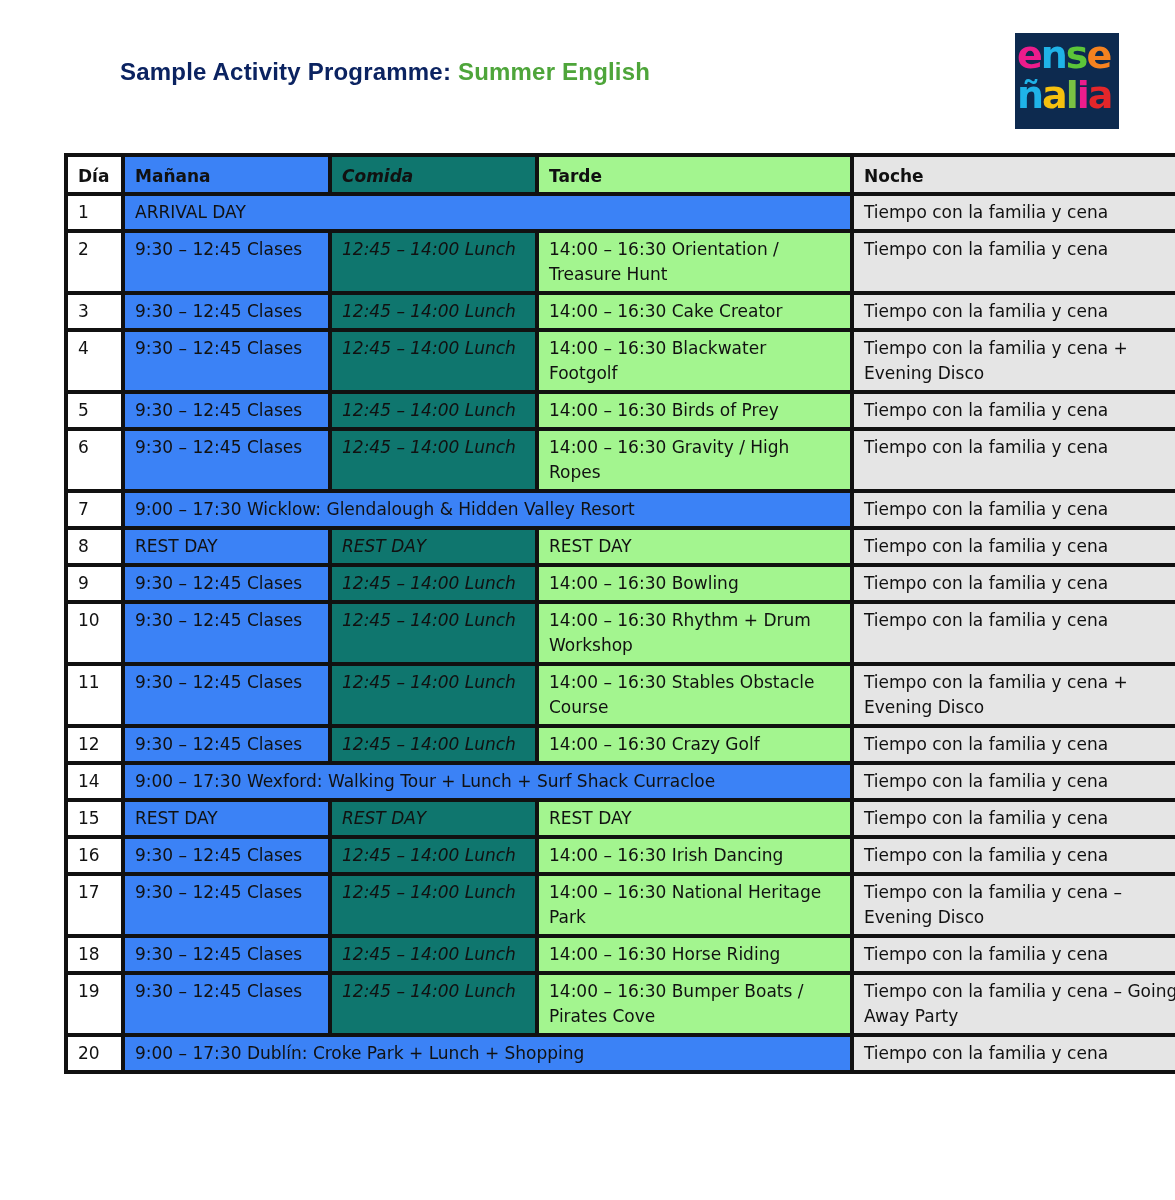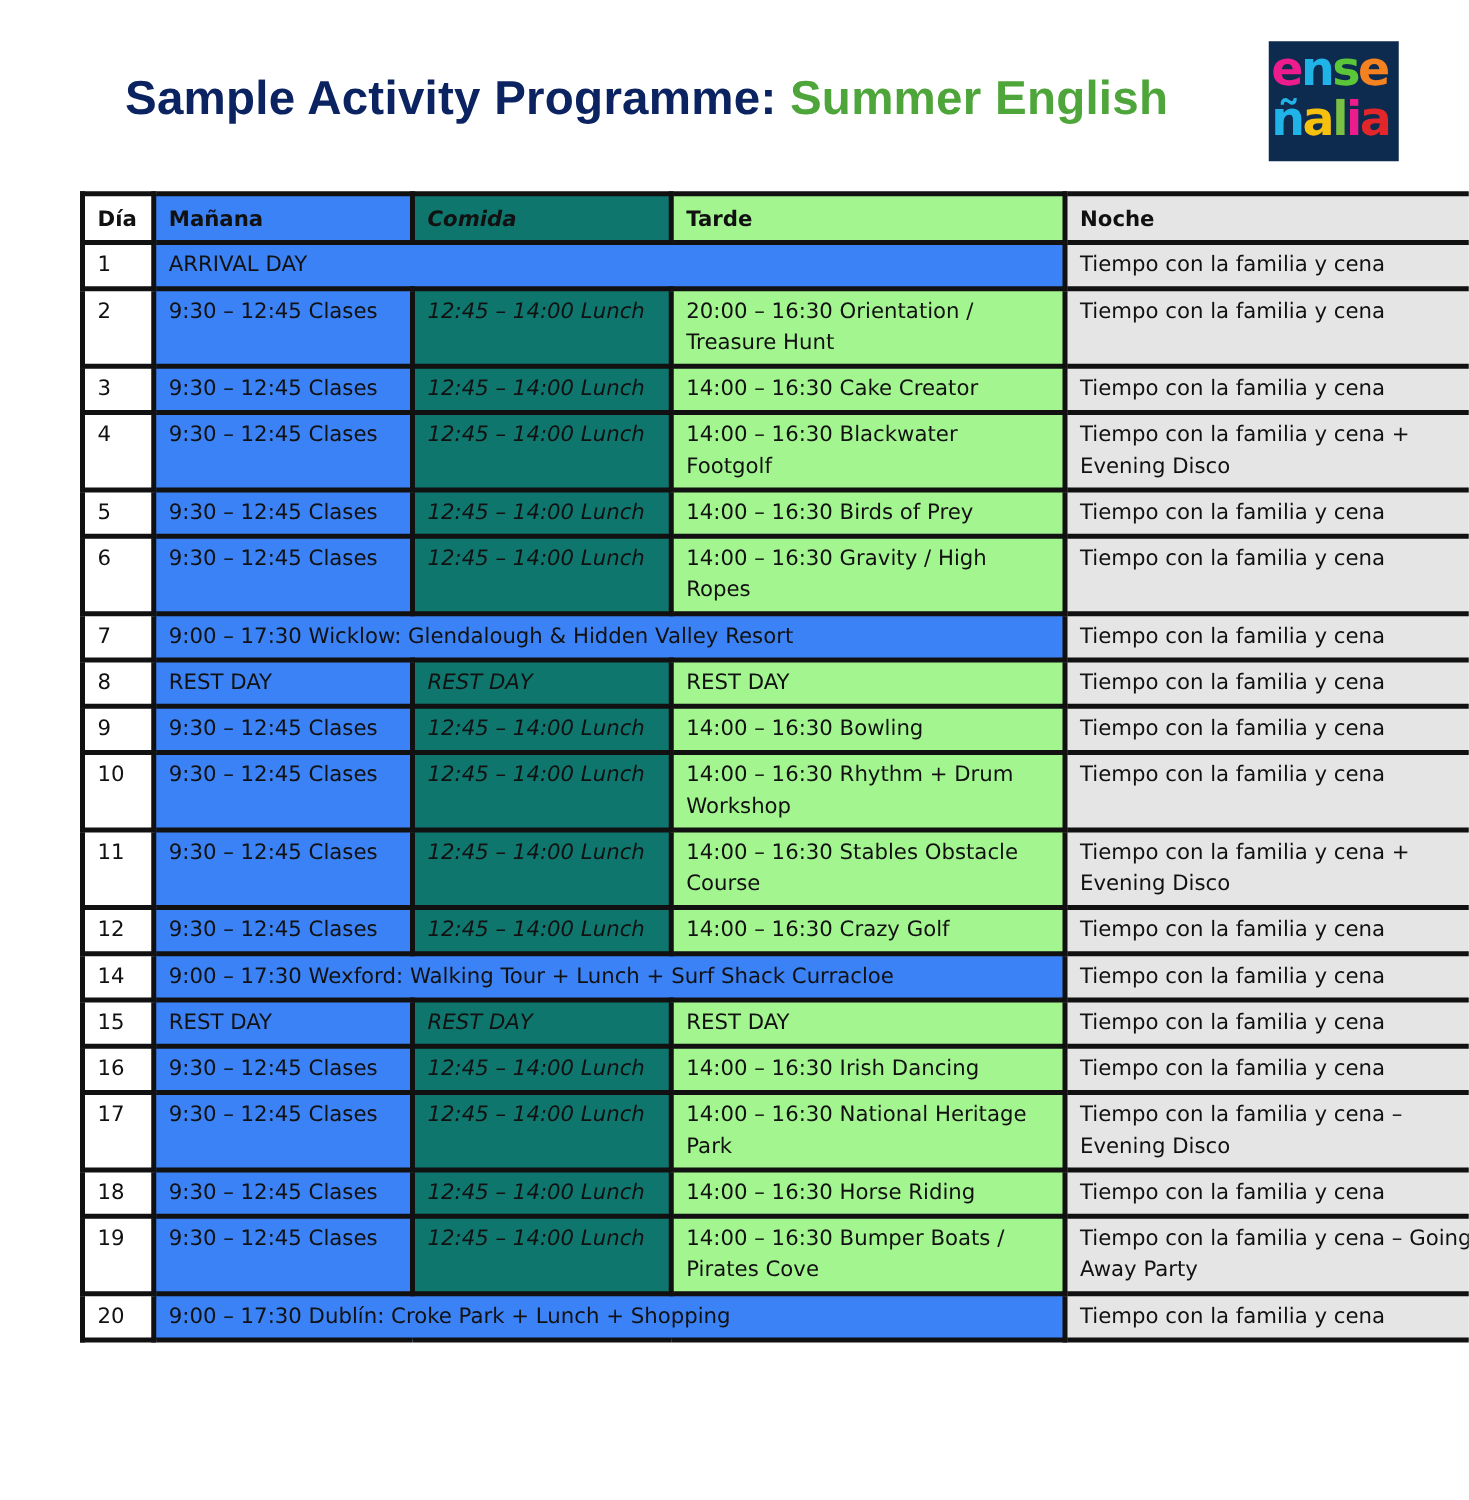--- a/index.html
+++ b/index.html
@@ -1,19 +1,19 @@
 <!DOCTYPE html>
 <html><head>
 <meta charset="utf-8">
 <style>
   html, body { margin: 0; padding: 0; background: #ffffff; }
   body { width: 1175px; height: 1200px; position: relative; font-family: "Liberation Sans", sans-serif; }
   .title {
-    position: absolute; left: 100px; top: 58px;
-    font-family: "Liberation Sans", sans-serif; font-weight: bold; font-size: 38px; letter-spacing: 0.2px;
+    position: absolute; left: 120px; top: 58px;
+    font-family: "Liberation Sans", sans-serif; font-weight: bold; font-size: 24px; letter-spacing: 0.2px;
     color: #0b2361; white-space: nowrap;
   }
   .title .accent { color: #4ea53a; }
   .logo {
     position: absolute; left: 1015px; top: 33px; width: 104px; height: 96px;
     background: #0d2a4f; box-sizing: border-box; padding: 2px 0 0 2px;
     font-family: "DejaVu Sans", sans-serif; font-weight: bold; font-size: 38px; line-height: 40px; letter-spacing: -2px;
   }
   .logo .l1, .logo .l2 { display: block; white-space: nowrap; }
   table.prog {
@@ -65,21 +65,21 @@
   <tbody id="prog-body">
       <tr>
         <td class="c-dia">1</td>
         <td class="c-man" colspan="3">ARRIVAL DAY</td>
         <td class="c-noc">Tiempo con la familia y cena</td>
       </tr>
       <tr>
         <td class="c-dia">2</td>
         <td class="c-man">9:30 – 12:45 Clases</td>
         <td class="c-com">12:45 – 14:00 Lunch</td>
-        <td class="c-tar">20:00 – 16:30 Orientation / Treasure Hunt</td>
+        <td class="c-tar">14:00 – 16:30 Orientation / Treasure Hunt</td>
         <td class="c-noc">Tiempo con la familia y cena</td>
       </tr>
       <tr>
         <td class="c-dia">3</td>
         <td class="c-man">9:30 – 12:45 Clases</td>
         <td class="c-com">12:45 – 14:00 Lunch</td>
         <td class="c-tar">14:00 – 16:30 Cake Creator</td>
         <td class="c-noc">Tiempo con la familia y cena</td>
       </tr>
       <tr>

